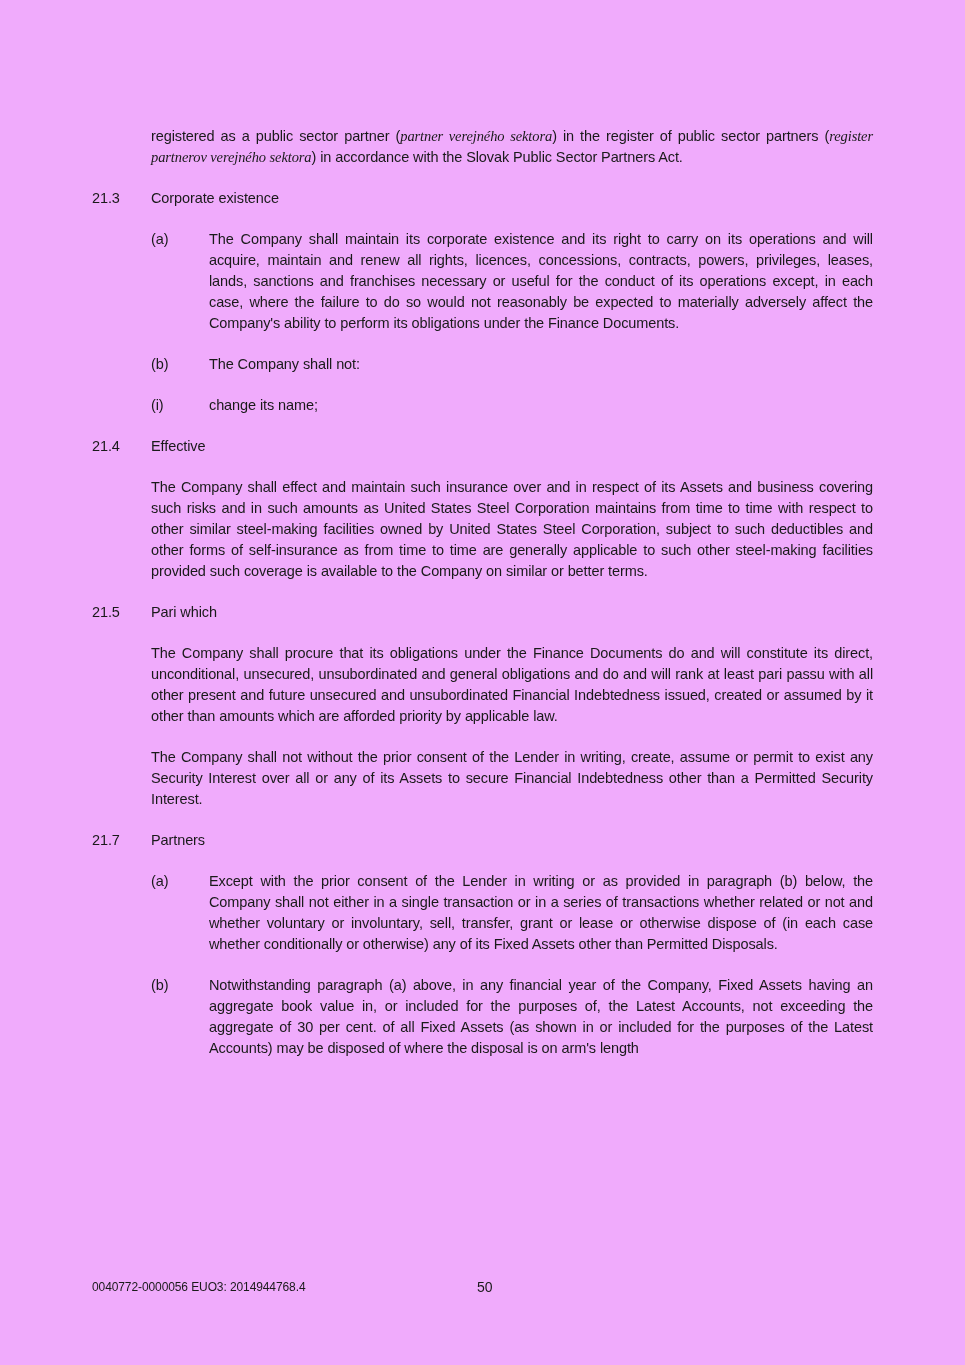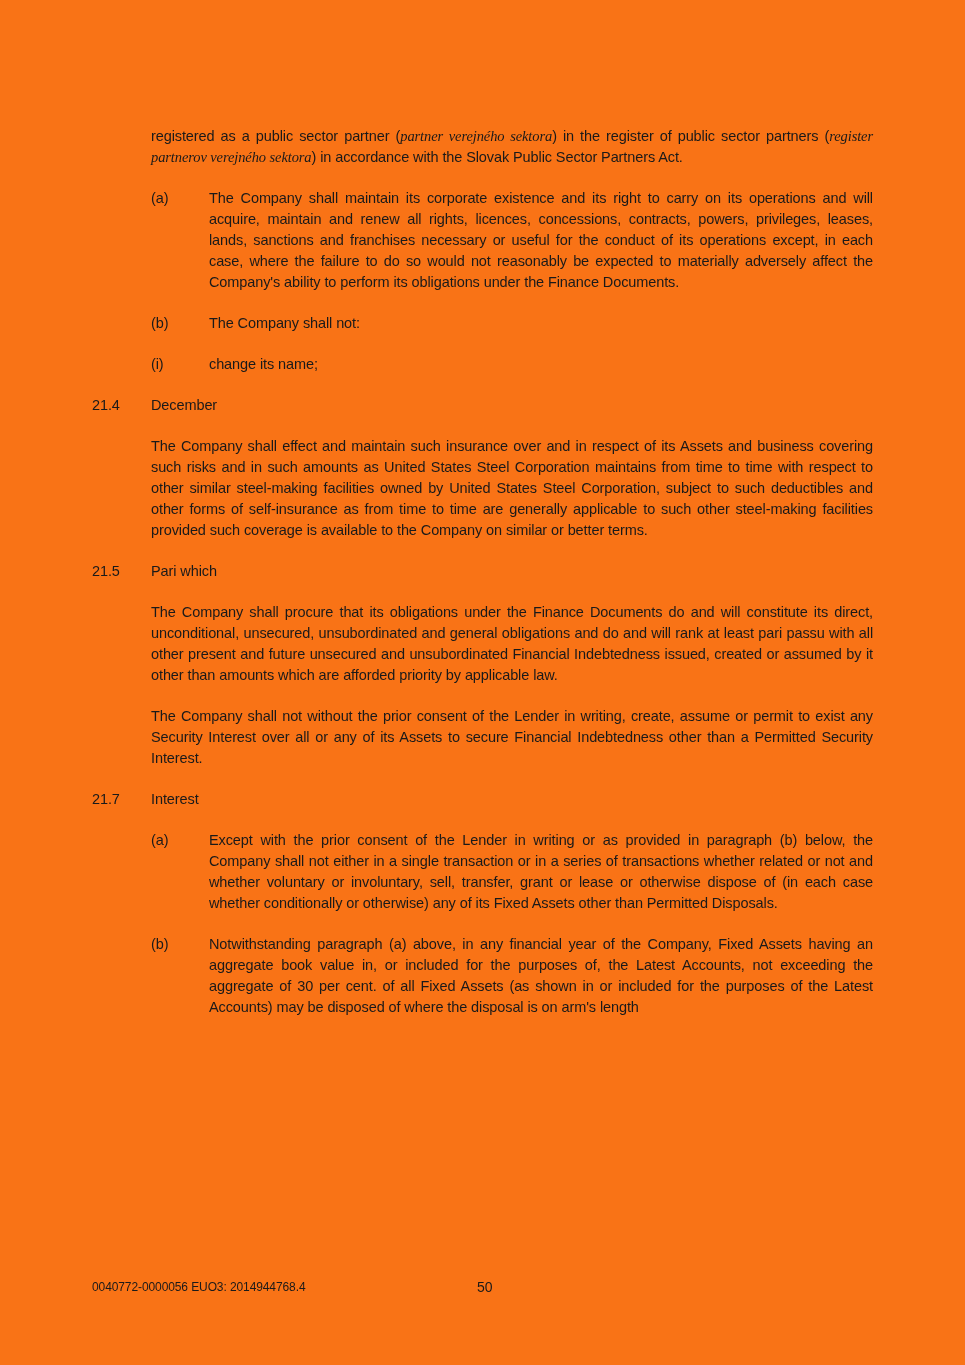--- a/index.html
+++ b/index.html
@@ -1,20 +1,20 @@
 <!DOCTYPE html>
 <html><head>
 <meta charset="utf-8">
 <style>
   html, body { margin: 0; padding: 0; background: #ffffff; }
   .page {
     position: relative;
     width: 965px;
     height: 1365px;
-    background: #f97316;
+    background: #f0abfc;
     font-family: "Liberation Sans", "DejaVu Sans", sans-serif;
     font-size: 14.5px;
     line-height: 21px;
     letter-spacing: -0.1px;
     color: #1a1a1a;
     overflow: hidden;
   }
   .content {
     position: absolute;
     left: 92px;
@@ -58,50 +58,54 @@
   }
 </style>
 </head>
 <body>
 
 <div class="page">
   <div class="content">
 
     <p class="block para-l1"><span>registered as a public sector partner (</span><span class="italic-serif">partner verejného sektora</span><span>) in the register of public sector partners (</span><span class="italic-serif">register partnerov verejného sektora</span><span>) in accordance with the Slovak Public Sector Partners Act.</span></p>
 
+    <div class="sec-head">
+      <span class="sec-num">21.3</span>
+      <span class="sec-title">Corporate existence</span>
+    </div>
     <div class="li">
       <span class="marker">(a)</span>
       <div class="txt">The Company shall maintain its corporate existence and its right to carry on its operations and will acquire, maintain and renew all rights, licences, concessions, contracts, powers, privileges, leases, lands, sanctions and franchises necessary or useful for the conduct of its operations except, in each case, where the failure to do so would not reasonably be expected to materially adversely affect the Company's ability to perform its obligations under the Finance Documents.</div>
     </div>
     <div class="li">
       <span class="marker">(b)</span>
       <div class="txt">The Company shall not:</div>
     </div>
     <div class="li">
       <span class="marker">(i)</span>
       <div class="txt">change its name;</div>
     </div>
 
     <div class="sec-head">
       <span class="sec-num">21.4</span>
-      <span class="sec-title">December</span>
+      <span class="sec-title">Effective</span>
     </div>
     <p class="block para-l1">The Company shall effect and maintain such insurance over and in respect of its Assets and business covering such risks and in such amounts as United States Steel Corporation maintains from time to time with respect to other similar steel-making facilities owned by United States Steel Corporation, subject to such deductibles and other forms of self-insurance as from time to time are generally applicable to such other steel-making facilities provided such coverage is available to the Company on similar or better terms.</p>
 
     <div class="sec-head">
       <span class="sec-num">21.5</span>
       <span class="sec-title">Pari which</span>
     </div>
     <p class="block para-l1">The Company shall procure that its obligations under the Finance Documents do and will constitute its direct, unconditional, unsecured, unsubordinated and general obligations and do and will rank at least pari passu with all other present and future unsecured and unsubordinated Financial Indebtedness issued, created or assumed by it other than amounts which are afforded priority by applicable law.</p>
 
     <p class="block para-l1">The Company shall not without the prior consent of the Lender in writing, create, assume or permit to exist any Security Interest over all or any of its Assets to secure Financial Indebtedness other than a Permitted Security Interest.</p>
 
     <div class="sec-head">
       <span class="sec-num">21.7</span>
-      <span class="sec-title">Interest</span>
+      <span class="sec-title">Partners</span>
     </div>
     <div class="li">
       <span class="marker">(a)</span>
       <div class="txt">Except with the prior consent of the Lender in writing or as provided in paragraph (b) below, the Company shall not either in a single transaction or in a series of transactions whether related or not and whether voluntary or involuntary, sell, transfer, grant or lease or otherwise dispose of (in each case whether conditionally or otherwise) any of its Fixed Assets other than Permitted Disposals.</div>
     </div>
     <div class="li">
       <span class="marker">(b)</span>
       <div class="txt">Notwithstanding paragraph (a) above, in any financial year of the Company, Fixed Assets having an aggregate book value in, or included for the purposes of, the Latest Accounts, not exceeding the aggregate of 30 per cent. of all Fixed Assets (as shown in or included for the purposes of the Latest Accounts) may be disposed of where the disposal is on arm's length</div>
     </div>
 

